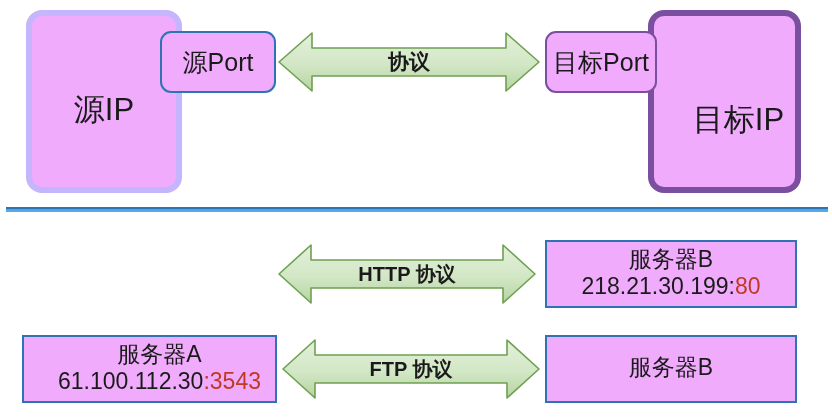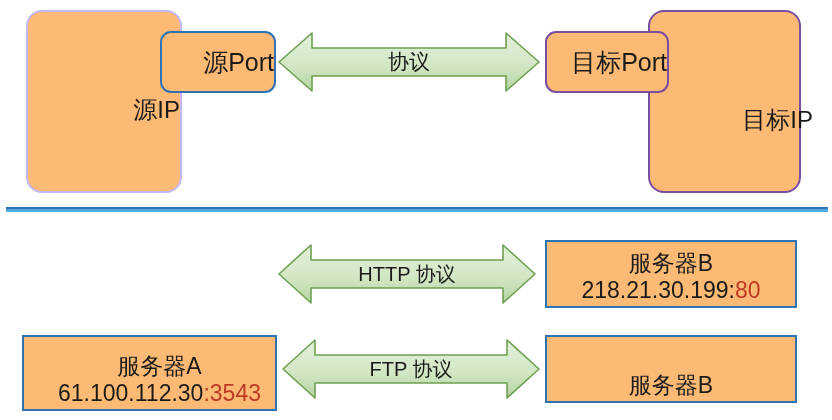--- a/index.html
+++ b/index.html
@@ -16,50 +16,50 @@
   #diagram {
     position: relative;
     width: 832px;
     height: 420px;
   }
 
   
   .box {
     position: absolute;
     box-sizing: border-box;
-    background: #fdba74;
+    background: #f0abfc;
     display: flex;
     align-items: center;
-    justify-content: flex-end;
+    justify-content: center;
     text-align: center;
     color: #1a1a1a;
   }
 
   
   .ip-box {
-    border: 2px solid #c4b5fd;
+    border: 6px solid #c4b5fd;
     border-radius: 16px;
-    font-size: 24px;
+    font-size: 31px;
   }
   .ip-box.dest {
     border-color: #7B4F9F;
   }
   .port-box {
     border: 2px solid #2E74B5;
     border-radius: 11px;
     font-size: 25px;
     z-index: 3;
   }
   .port-box.dest {
     border-color: #7B4F9F;
   }
 
   #src-ip     { left: 26px;  top: 10px;  width: 156px; height: 183px; }
   #src-port   { left: 160px; top: 31px;  width: 116px; height: 62px;  }
-  #dst-port   { left: 545px; top: 31px;  width: 124px; height: 62px;  }
+  #dst-port   { left: 545px; top: 31px;  width: 112px; height: 62px;  }
   #dst-ip     { left: 648px; top: 10px;  width: 153px; height: 183px; }
 
   
   #src-ip .inner  { transform: translateY(8px); }
   #dst-ip .inner  { transform: translate(14px, 18px); }
 
   
   #divider {
     position: absolute;
     left: 6px;
@@ -78,29 +78,30 @@
     font-size: 23px;
     padding-bottom: 2px;
   }
   .host-name { display: block; }
   .host-addr { display: block; white-space: nowrap; }
   .port-num  { color: #BE3A24; }
   .colon-red { color: #BE3A24; }
 
   #pc-box     { left: 22px;  top: 240px; width: 255px; height: 68px; }
   #srvb1-box  { left: 545px; top: 240px; width: 252px; height: 68px; }
-  #srva-box   { left: 22px;  top: 335px; width: 255px; height: 76px; padding-left: 20px; }
+  #srva-box   { left: 22px;  top: 335px; width: 255px; height: 68px; padding-left: 20px; }
   #srvb2-box  { left: 545px; top: 335px; width: 252px; height: 68px; }
 
   
   .arrow {
     position: absolute;
     display: flex;
     align-items: center;
     justify-content: center;
+    font-weight: bold;
   }
   .arrow svg {
     position: absolute;
     left: 0;
     top: 0;
     width: 100%;
     height: 100%;
   }
   .arrow-label {
     position: relative;

